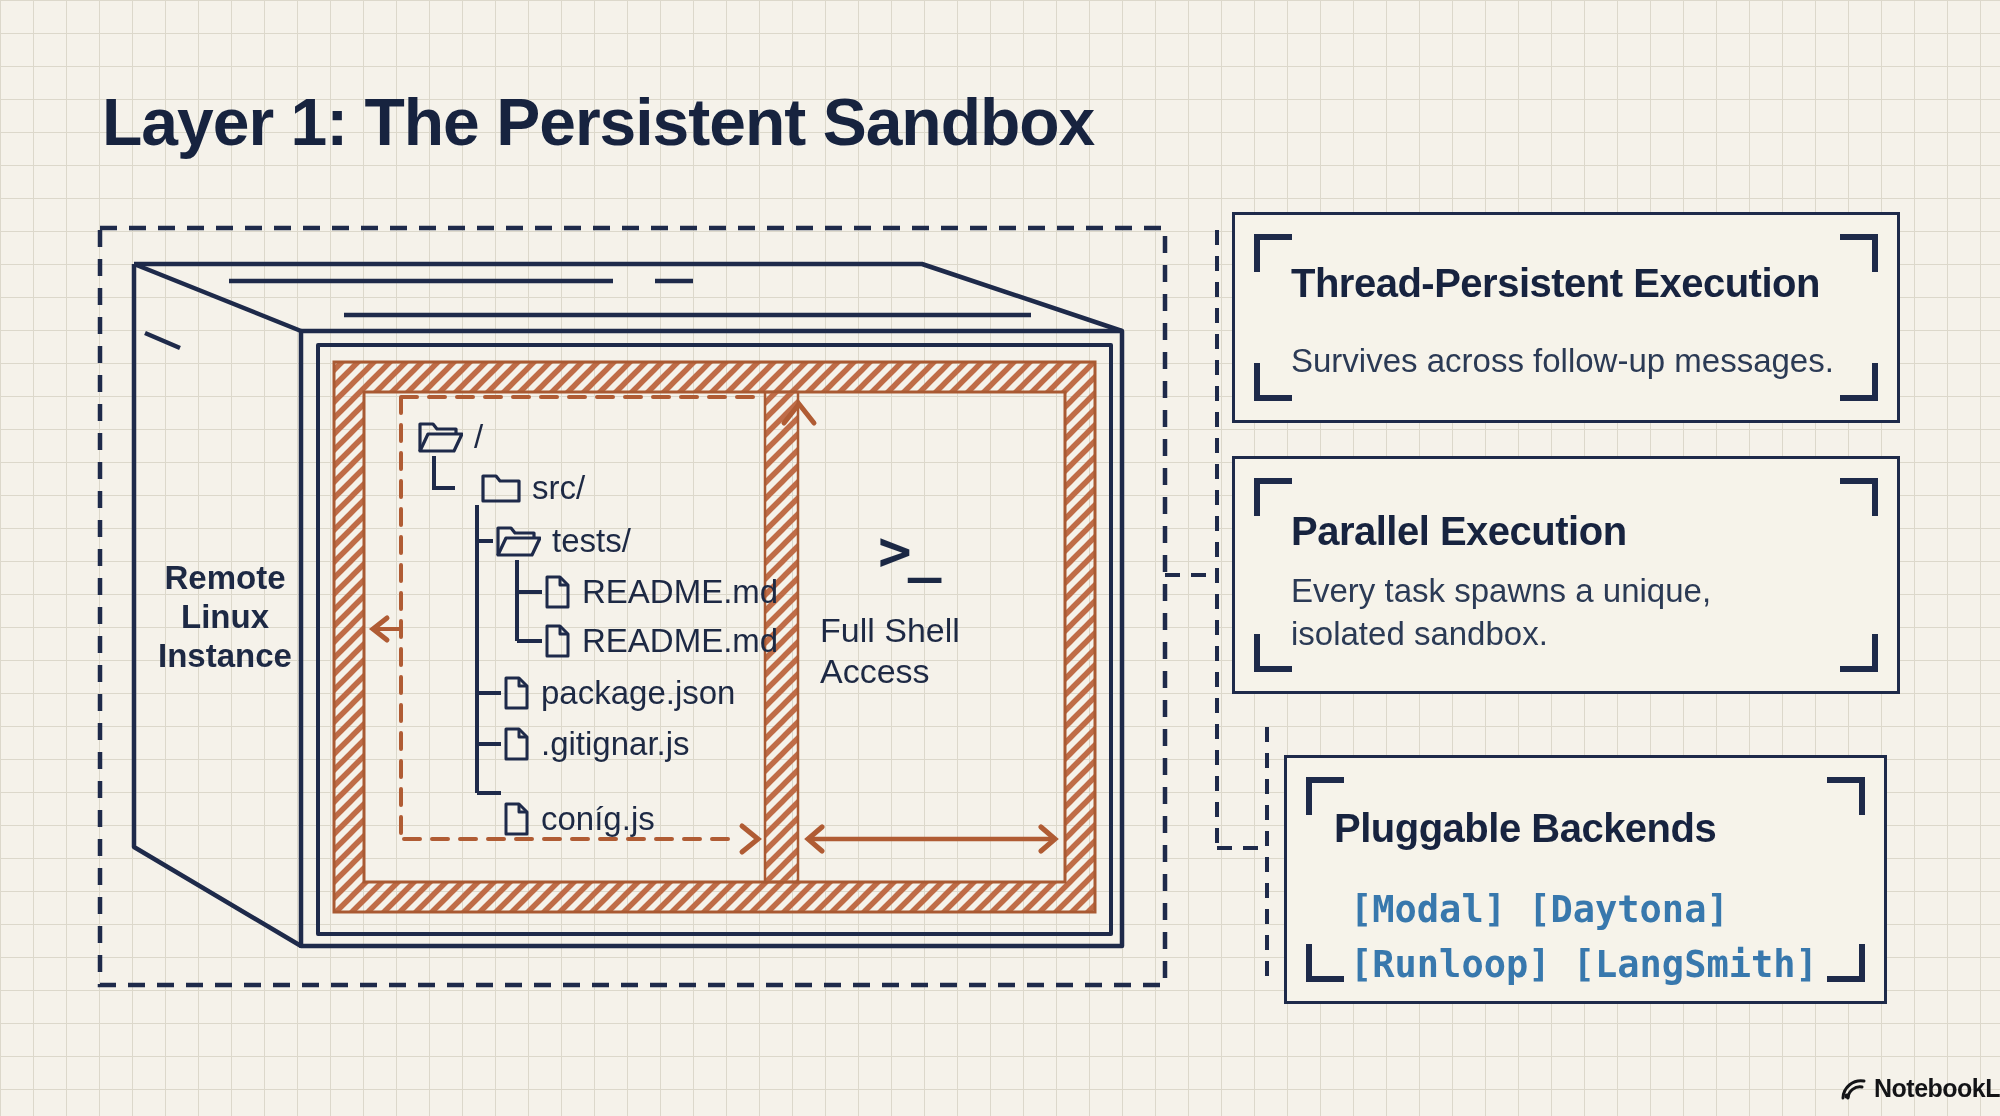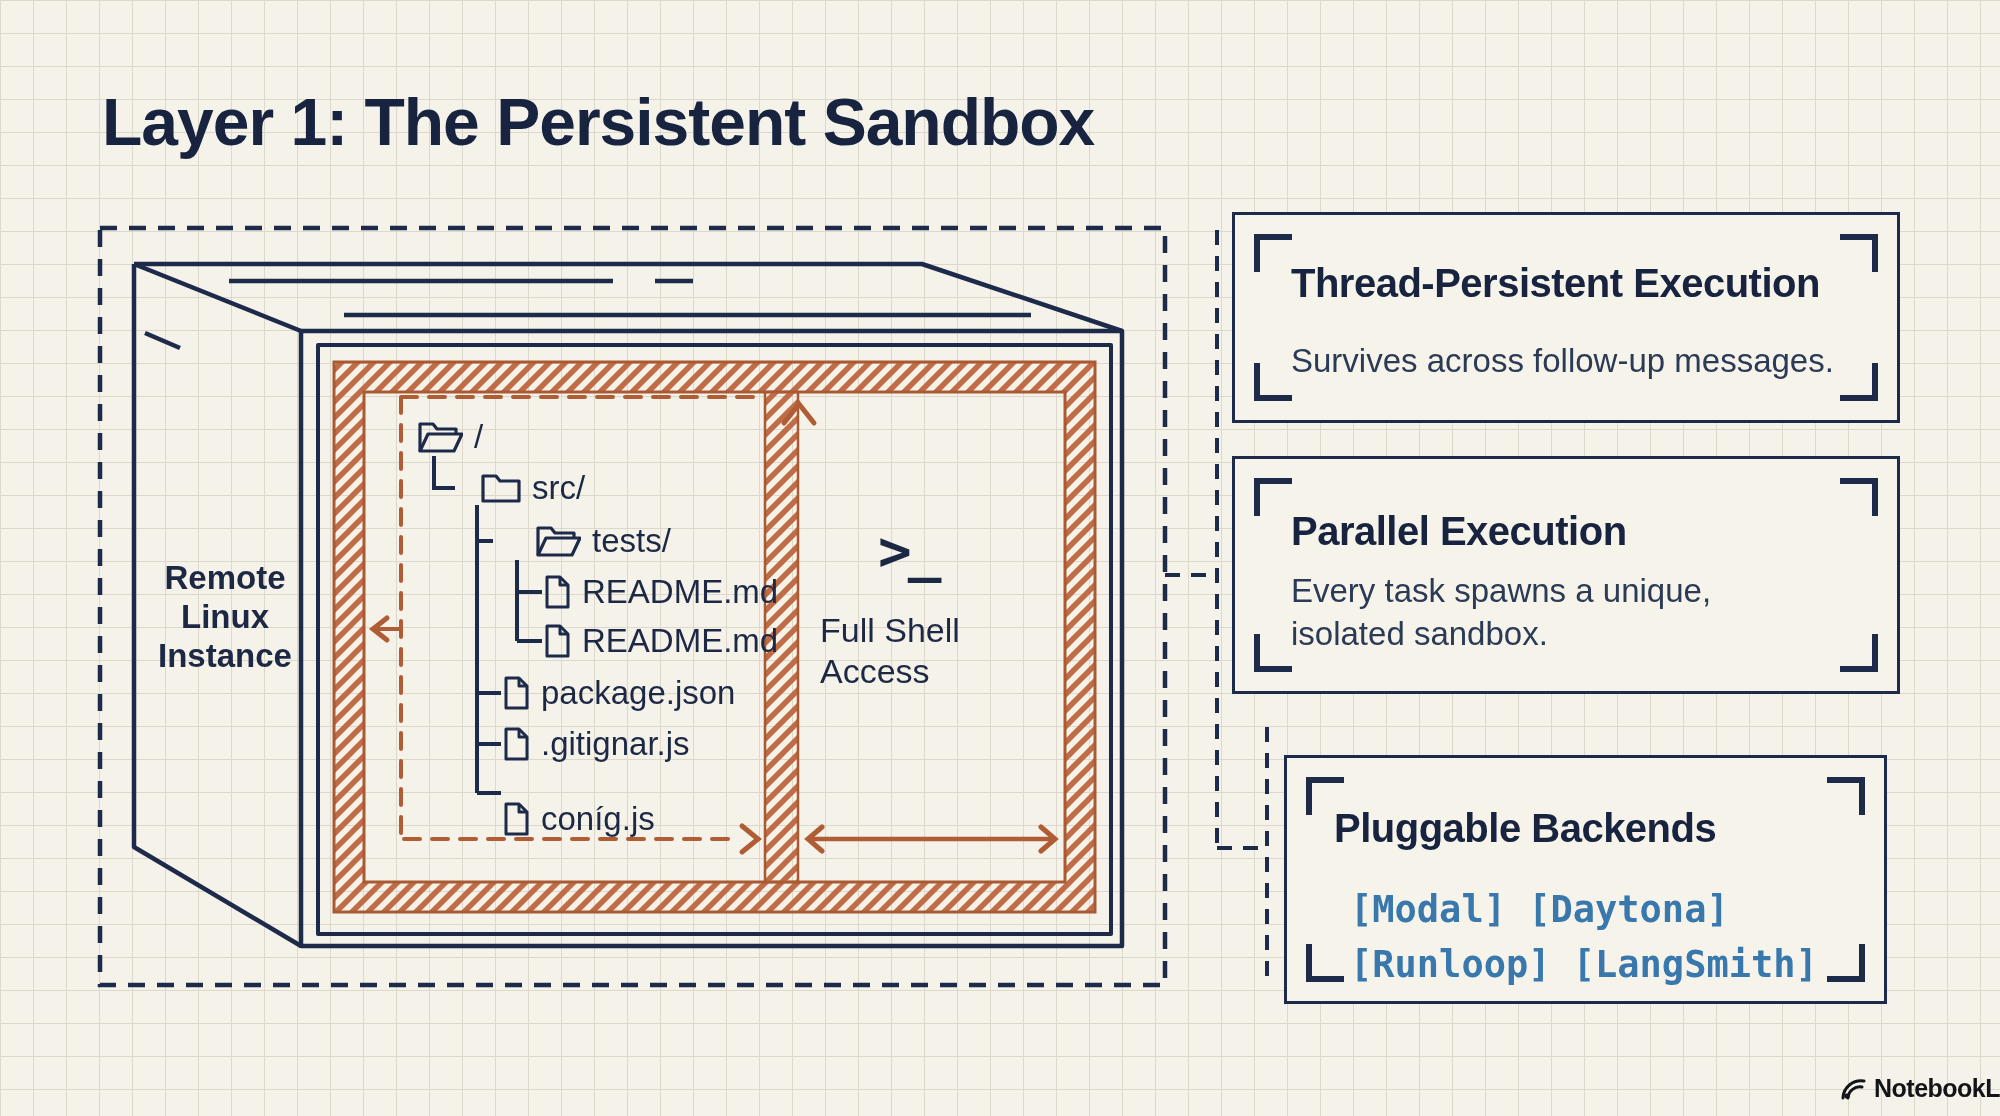--- a/index.html
+++ b/index.html
@@ -16,21 +16,21 @@
   .page-title{
     position:absolute;left:102px;top:84px;margin:0;
     font-size:66px;font-weight:700;letter-spacing:-1px;color:#17233f;
   }
   .lines{position:absolute;left:0;top:0;}
   
   .tree-row{position:absolute;display:flex;align-items:center;gap:11px;height:40px;
     font-size:33px;font-weight:500;color:#1d2944;white-space:nowrap;}
   .tr0{left:417px;top:417px;}
   .tr1{left:481px;top:468px;}
-  .tr2{left:495px;top:521px;margin-left:40px;}
+  .tr2{left:495px;top:521px;}
   .tr3{left:544px;top:572px;}
   .tr4{left:544px;top:621px;}
   .tr5{left:503px;top:673px;}
   .tr6{left:503px;top:724px;}
   .tr7{left:503px;top:799px;}
   .tree-row svg{flex:none;}
   
   .remote-label{
     position:absolute;left:120px;top:558px;width:210px;text-align:center;
     font-size:33px;line-height:39px;font-weight:700;white-space:pre-line;color:#1d2944;

